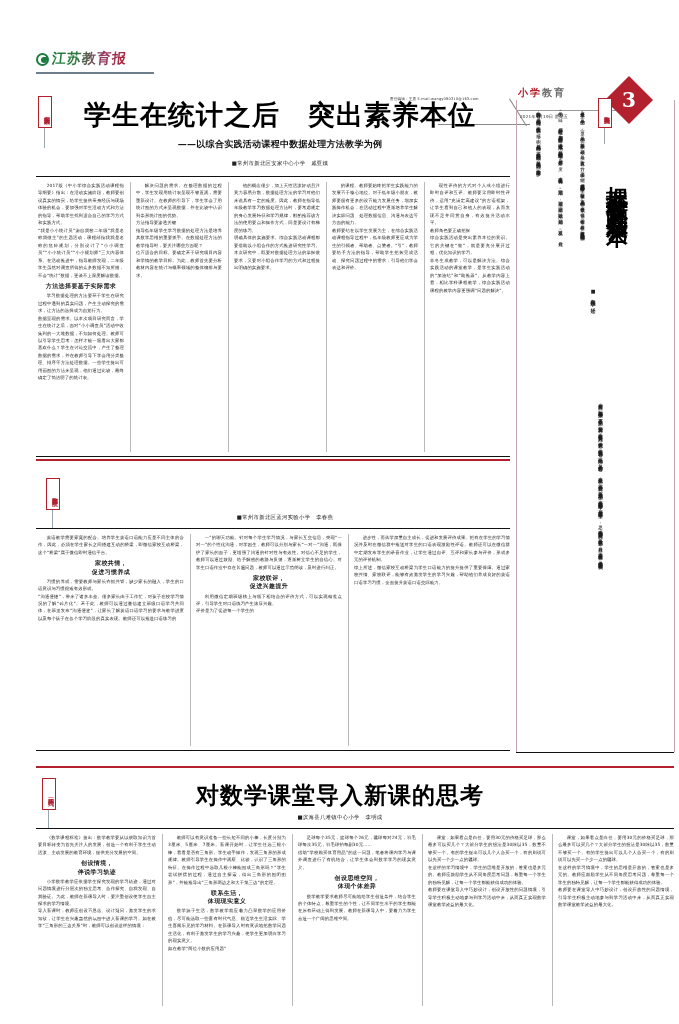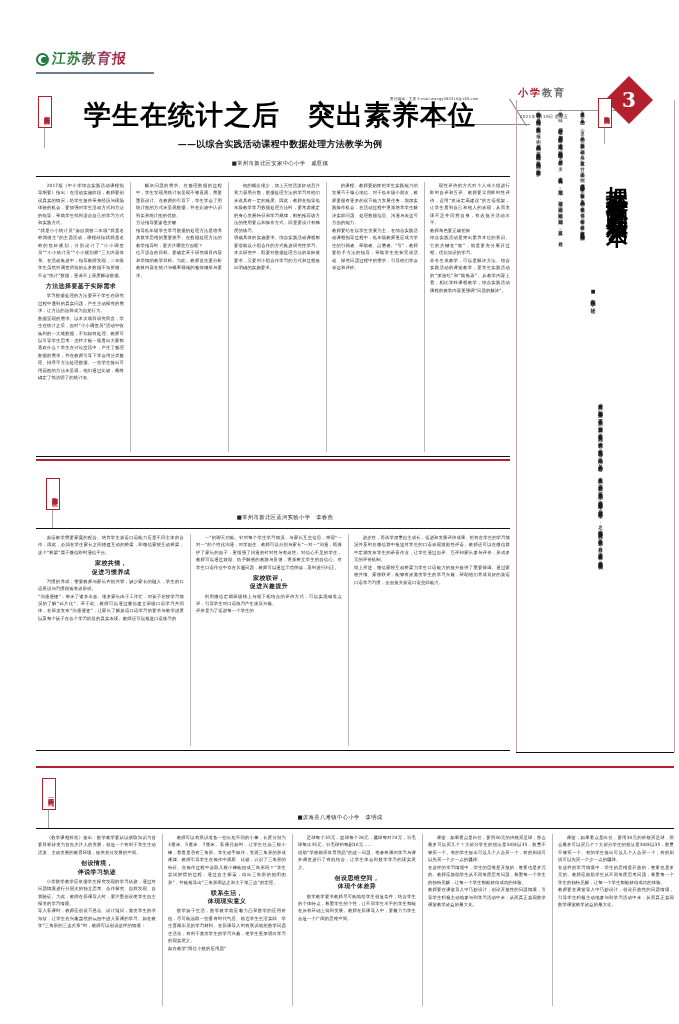--- a/index.html
+++ b/index.html
@@ -198,20 +198,21 @@
 教育是慢的艺术，需要班主任静待花开。每个孩子都是独一无二的个体，班主任要用欣赏的眼光看待每一个学生，用发展的眼光评价每一个学生。
 总之，班主任工作既要把握好教育的尺度，又要讲究教育的艺术，只有这样，才能真正做好班主任工作，促进学生的全面发展和健康成长。</div>
 
   <div class="rule" style="left:516px;top:752px;width:158px;height:1px;"></div>
 
   <div class="rule" style="left:36px;top:766px;width:638px;height:2px;background:#b3202e;"></div>
 
   <div class="tag" style="left:42px;top:778px;height:32px;">三招两式</div>
   <div class="tag-stem" style="left:48px;top:810px;height:18px;"></div>
 
+  <div class="hl" style="left:100px;top:780px;width:480px;font-size:23px;">对数学课堂导入新课的思考</div>
   <div class="byline" style="left:100px;top:814px;width:480px;">■滨海县八滩镇中心小学　李明成</div>
 
   <div class="rule" style="left:36px;top:828px;width:638px;height:1px;"></div>
 
   <div class="col" style="left:38px;top:834px;width:118px;height:172px;">
     <div style="white-space:pre-wrap;text-indent:2em;">《数学课程标准》提出：数学教学要从以获取知识为首要目标转变为首先关注人的发展，创造一个有利于学生生动活泼、主动发展的教育环境，提供充分发展的空间。</div>
     <h4 style="white-space:pre-line;">创设情境，
 伴说学习轨迹</h4>
     <div style="white-space:pre-wrap;text-indent:2em;">小学数学教学应依据学生探究发现的学习轨迹，通过对问题情境进行分层次的独立思考、合作探究、自我发现、自我验证。为此，教师在新课导入时，要注重创设使学生自主探求的学习情境。
 导入新课时，教师应创设置悬念、设计疑问，激发学生的求知欲，让学生在兴趣盎然的氛围中进入新课的学习。如在教学“三角形的三边关系”时，教师可以创设这样的情境：</div>

